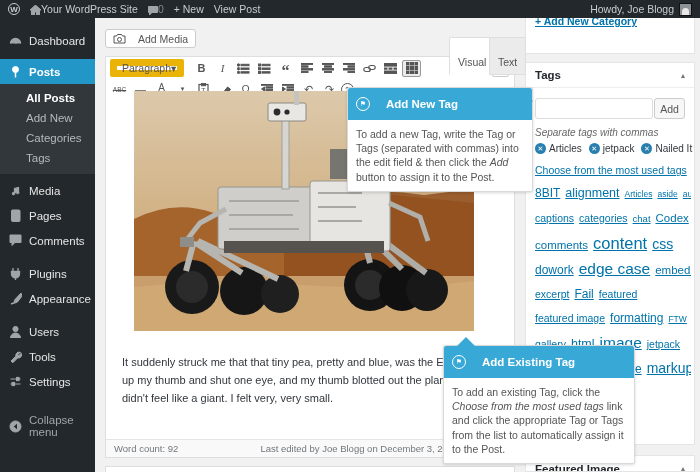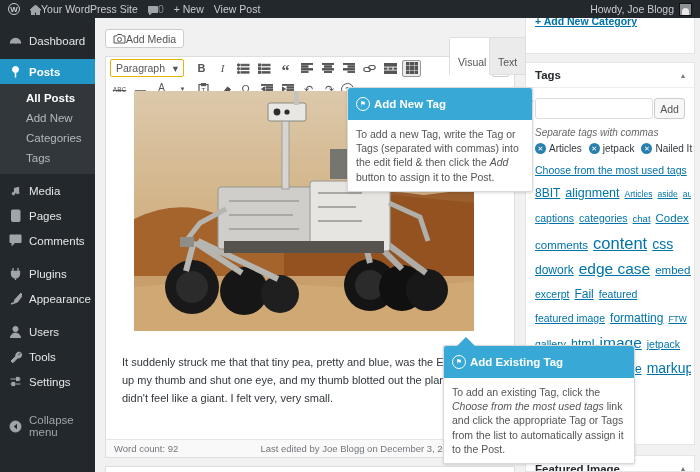--- a/index.html
+++ b/index.html
@@ -20,31 +20,31 @@
   .s-active{background:#2196c7;color:#fff;font-weight:bold}
   .s-active::after{content:"";position:absolute;right:-8px;top:50%;margin-top:-8px;border:8px solid transparent;border-left:8px solid #2196c7}
   .submenu{background:#32373c;padding:4px 0 6px}
   .subitem{padding:4px 9px 4px 26px;color:#b4b9be;cursor:pointer}
   .subitem.cur{color:#fff;font-weight:bold}
   .gap{height:10px}
   .ic{fill:#a0a5aa;stroke:#a0a5aa}
   .s-active .ic{fill:#fff;stroke:#fff}
   #collapse{margin-top:14px;color:#a0a5aa}
   
-  #addmedia{left:105px;top:29px;height:19px;background:#fff;border:1px solid #ccc;border-radius:3px;display:flex;align-items:center;gap:0;padding:0 7px;font-size:10.5px;color:#555;cursor:pointer;z-index:2}
+  #addmedia{left:105px;top:29px;height:19px;background:#fff;border:1px solid #ccc;border-radius:3px;display:flex;align-items:center;gap:12px;padding:0 7px;font-size:10.5px;color:#555;cursor:pointer;z-index:2}
   .tab{top:37px;height:20px;padding:18px 8px;font-size:10.5px;color:#555;border:1px solid #dedede;cursor:pointer;z-index:3;border-radius:2px 2px 0 0}
   #tab-visual{left:449px;background:#fff;border-bottom-color:#fff}
   #tab-text{left:489px;background:#ebebeb}
   #editorbox{left:105px;top:56px;width:410px;height:402px;background:#fff;border:1px solid #dedede;z-index:1}
   #toolbar1{position:absolute;left:0;top:0;width:100%;height:22px;display:flex;align-items:center;gap:2px;padding:2px 4px}
   #toolbar2{position:absolute;left:0;top:22px;width:100%;height:20px;display:flex;align-items:center;gap:2px;padding:0 4px}
   .tbtn{min-width:19px;height:17px;display:flex;align-items:center;justify-content:center;color:#555;font-size:11px;cursor:pointer;border:1px solid transparent;border-radius:2px}
   .tbtn svg{fill:#555;stroke:#555}
   .pressed{border-color:#999;background:#ebebeb}
-  #para-select{width:74px;height:18px;border:1px solid #eab308;border-radius:2px;background:#fff;display:flex;align-items:center;justify-content:space-between;padding:0 5px;font-size:10.5px;color:#555;cursor:pointer;margin-right:6px}
+  #para-select{width:74px;height:18px;border:7px solid #eab308;border-radius:2px;background:#fff;display:flex;align-items:center;justify-content:space-between;padding:0 5px;font-size:10.5px;color:#555;cursor:pointer;margin-right:6px}
   #fullscreen-btn{position:absolute;right:5px;top:3px;width:17px;height:17px;border:1px solid #ccc;border-radius:2px;display:flex;align-items:center;justify-content:center;cursor:pointer}
   #marsimg{position:absolute;left:28px;top:34px;width:340px;height:240px;background:linear-gradient(#dcc9ab 0%,#d3b58a 45%,#c9a26c 100%);overflow:hidden}
   #bodytext{position:absolute;left:16px;top:296px;width:394px;font-size:11px;line-height:18px;color:#32373c;white-space:pre-line}
   #statusbar{position:absolute;left:0;bottom:0;width:100%;height:18px;background:#f9f9f9;border-top:1px solid #e5e5e5;display:flex;align-items:center;justify-content:space-between;padding:0 8px;font-size:9.5px;color:#72777c}
   #nextbox{left:105px;top:466px;width:410px;height:10px;background:#fff;border:1px solid #dedede}
   
   .rbox{position:absolute;left:525px;width:170px;background:#fff;border:1px solid #e5e5e5;z-index:1}
   .rhead{height:25px;display:flex;align-items:center;justify-content:space-between;padding:0 9px;border-bottom:1px solid #eee;font-size:11.5px;font-weight:bold;color:#23282d}
   .toggle{color:#72777c;font-size:8px;cursor:pointer}
   #catbox{top:-12px;height:66px}
@@ -61,21 +61,21 @@
   #chooselink{position:absolute;left:9px;top:101px;color:#0073aa;font-size:10.5px;text-decoration:underline;cursor:pointer}
   #cloud{position:absolute;left:9px;top:118px;width:156px;color:#0073aa}
   .crow{white-space:nowrap;line-height:24px;overflow:hidden}
   .tg{text-decoration:underline;margin-right:5px;cursor:pointer}
   .t8{font-size:12px}.t9{font-size:8.5px}.t10{font-size:9.5px}.t11{font-size:10.5px}
   .t12{font-size:11.5px}.t13{font-size:12.5px}.t15{font-size:14px}.t16{font-size:15.5px}.t17{font-size:16.5px}
   .frag{position:absolute;color:#0073aa;text-decoration:underline;cursor:pointer}
   #featbox{top:455px;height:17px;overflow:hidden}
   
   .tip{position:absolute;z-index:40;background:#fff;border:1px solid #d9d9d9;box-shadow:0 1px 3px rgba(0,0,0,.15);border-radius:2px}
-  .tiphead{height:26px;background:#38a9d6;color:#fff;display:flex;align-items:center;gap:4px;padding:16px 8px;font-size:11.5px;font-weight:bold;position:relative;border-radius:2px 2px 0 0}
+  .tiphead{height:26px;background:#38a9d6;color:#fff;display:flex;align-items:center;gap:16px;padding:16px 8px;font-size:11.5px;font-weight:bold;position:relative;border-radius:2px 2px 0 0}
   .flagcirc{width:14px;height:14px;border:1.5px solid #fff;border-radius:50%;display:flex;align-items:center;justify-content:center;font-size:7px;flex:0 0 14px}
   .tipbody{padding:7px 8px;font-size:10.5px;line-height:1.35;color:#555}
   #tip1{left:347px;top:87px;width:186px}
   #tip1 .tiphead::after{content:"";position:absolute;right:-9px;top:5px;border:8px solid transparent;border-left:9px solid #38a9d6}
   #tip2{left:443px;top:345px;width:192px}
   #tip2::before{content:"";position:absolute;left:13px;top:-9px;border:9px solid transparent;border-bottom:9px solid #38a9d6;border-top:none}
   .em{font-style:italic}
 </style>
 </head>
 <body>

